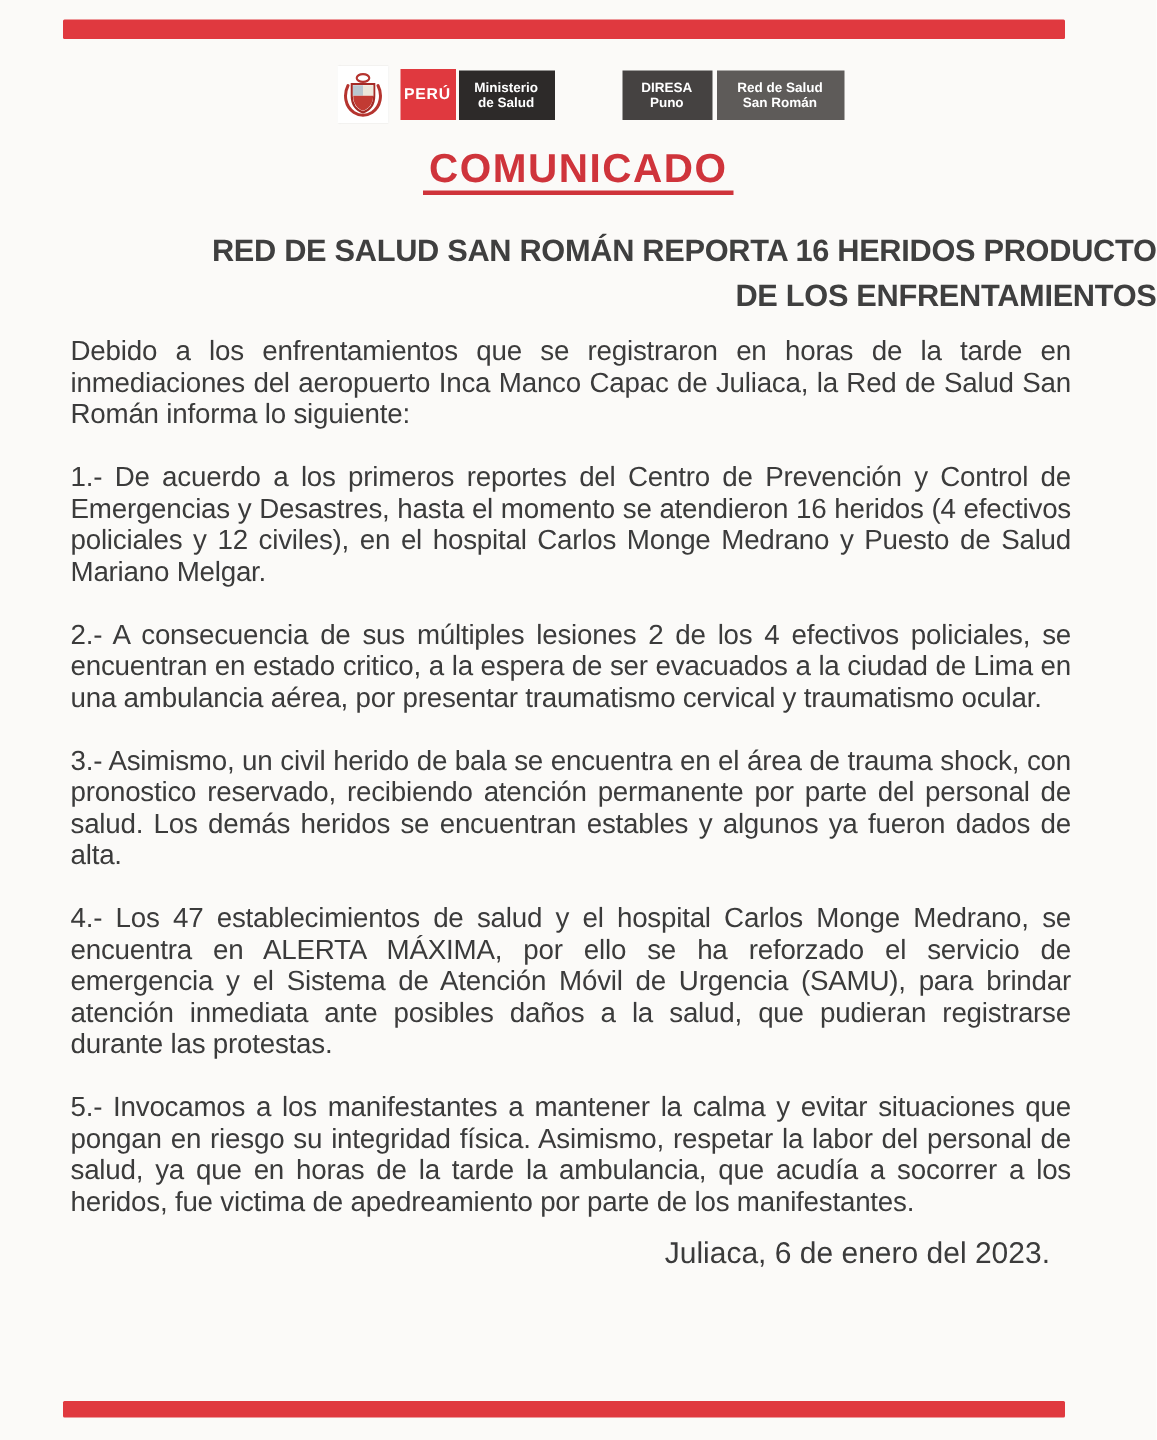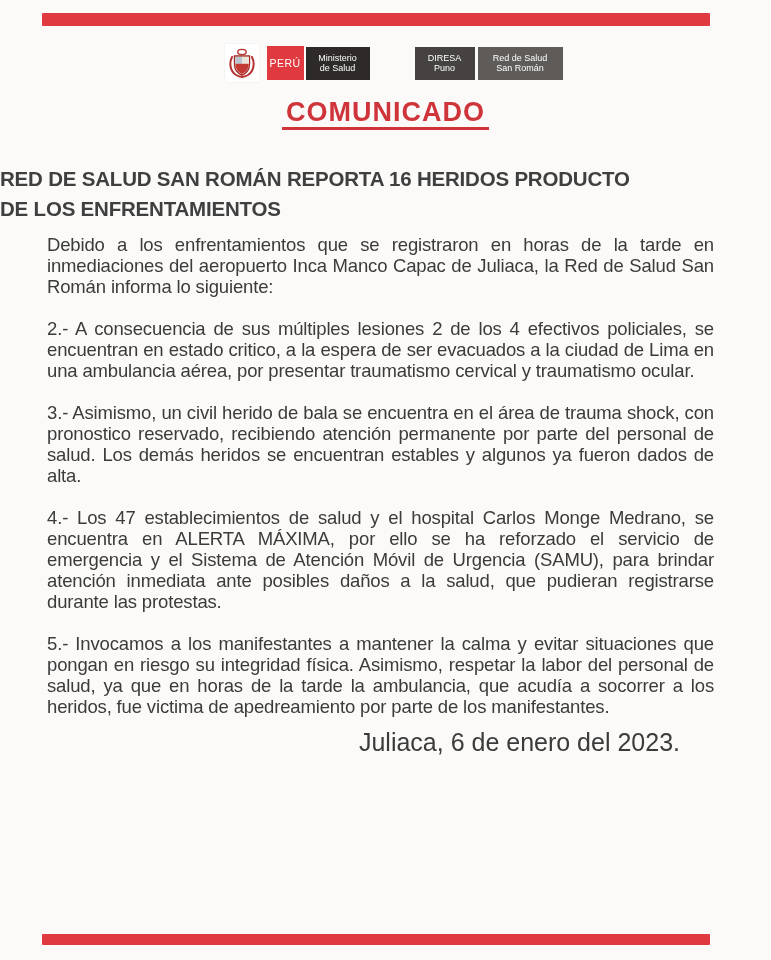--- a/index.html
+++ b/index.html
@@ -36,21 +36,21 @@
   }
   .emblem-box{
     width:34px;height:38px;background:#ffffff;
     display:flex;align-items:center;justify-content:center;
     margin-right:8px;
     box-shadow:0 0 1px rgba(0,0,0,.15);
   }
   .logo-block{
     height:33px;display:flex;flex-direction:column;
     align-items:center;justify-content:center;
-    color:#fff;font-weight:normal;text-align:left;
+    color:#fff;font-weight:bold;text-align:left;
     line-height:10.5px;font-size:9px;
   }
   .block-peru{
     width:37px;background:var(--accent-red);
     font-size:10.5px;letter-spacing:.5px;margin-right:2px;height:34px;
   }
   .block-minsa{width:64px;background:#2d2a29;margin-right:3px;}
   .block-diresa{width:60px;background:#454241;margin-right:3px;margin-left:42px;}
   .block-red{width:85px;background:#5e5b59;}
 
@@ -61,40 +61,40 @@
   .title span{
     display:inline-block;
     font-size:27px;font-weight:bold;color:var(--title-red);
     letter-spacing:1px;
     border-bottom:3px solid var(--title-red);
     padding:0 4px 1px 4px;
     line-height:27px;
   }
   
   .heading{
-    margin-top:34px;text-align:left;
+    margin-top:23px;text-align:right;
     font-weight:bold;font-size:20.5px;line-height:30px;
     color:#3f3f3f;letter-spacing:-0.2px;
   }
   
   .content{
     margin-top:10px;
     padding:0 57px 0 47px;
     font-size:18.5px;line-height:21px;
     text-align:justify;
     letter-spacing:-0.15px;
   }
   .content p{margin:0 0 21px 0;}
   .content p.no-gap{margin-bottom:0;}
   .content p.continued{margin-top:0;margin-bottom:0;}
   .date-line{
     margin-top:13px;
-    padding-right:91px;
+    padding-right:71px;
     text-align:right;
-    font-size:25px;line-height:24px;
+    font-size:20px;line-height:24px;
     color:#3b3b3b;
   }
 </style>
 </head>
 <body>
 
 <div class="page">
 
   <div class="top-bar"></div>
 
@@ -130,20 +130,21 @@
     <span>COMUNICADO</span>
   </div>
 
   <div class="heading">
     <div>RED DE SALUD SAN ROMÁN REPORTA 16 HERIDOS PRODUCTO</div>
     <div>DE LOS ENFRENTAMIENTOS</div>
   </div>
 
   <div class="content">
     <p>Debido a los enfrentamientos que se registraron en horas de la tarde en inmediaciones del aeropuerto Inca Manco Capac de Juliaca,  la Red de Salud San Román informa lo siguiente:</p>
+    <p>1.-   De acuerdo a los primeros reportes del Centro de Prevención y Control de Emergencias y Desastres, hasta el momento se atendieron 16 heridos (4 efectivos policiales y 12 civiles), en el hospital Carlos Monge Medrano y Puesto de Salud Mariano Melgar.</p>
     <p>2.-   A consecuencia de sus múltiples lesiones 2 de los 4 efectivos policiales, se encuentran en estado critico, a la espera de ser evacuados a la ciudad de Lima en una ambulancia aérea, por presentar traumatismo cervical y traumatismo ocular.</p>
     <p>3.-  Asimismo, un  civil herido de bala se encuentra en el área de trauma shock, con pronostico reservado, recibiendo atención permanente por parte del personal de salud.  Los demás heridos se encuentran estables y algunos ya fueron dados de alta.</p>
     <p>4.- Los 47 establecimientos de salud y el hospital Carlos Monge Medrano, se encuentra en ALERTA MÁXIMA, por ello se ha reforzado el servicio de emergencia y el Sistema de Atención Móvil de Urgencia (SAMU), para brindar atención inmediata ante posibles daños a la salud, que pudieran registrarse durante las protestas.</p>
     <p class="no-gap">5.-   Invocamos a los manifestantes   a mantener la calma y evitar situaciones que pongan en riesgo su integridad física. Asimismo, respetar la labor del personal de salud, ya que en horas de la tarde la ambulancia, que acudía a socorrer a los heridos, fue victima de apedreamiento por parte de los manifestantes.</p>
   </div>
 
   <div class="date-line">Juliaca, 6 de enero del 2023.</div>
 
   <div class="bottom-bar"></div>
 

